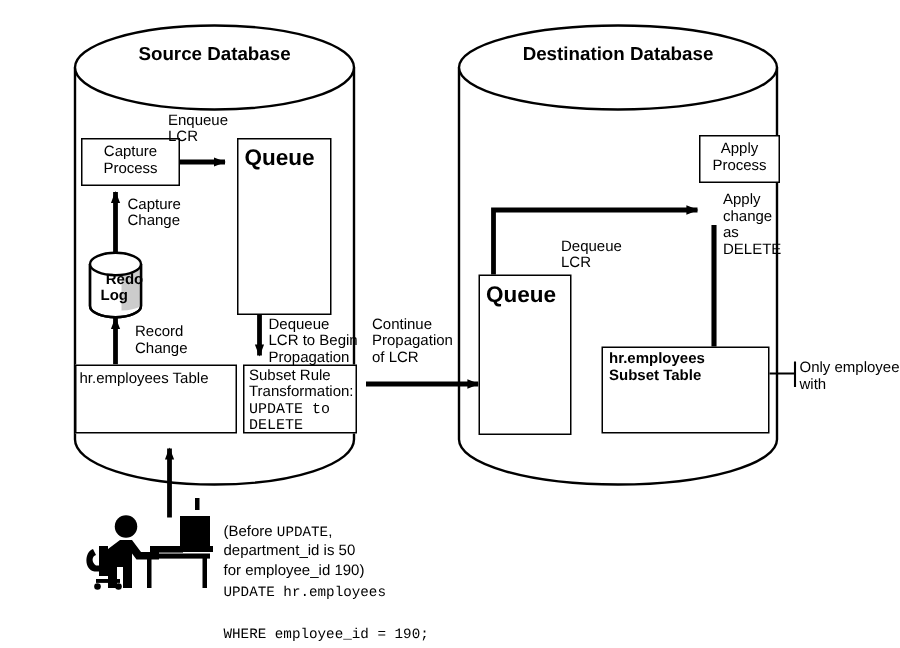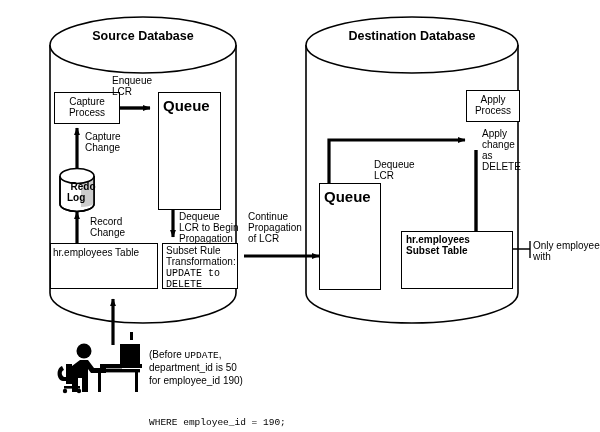--- a/index.html
+++ b/index.html
@@ -193,15 +193,16 @@
 change
 as
 DELETE</div>
 
   <div class="lbl" style="left:497px;top:240px;">Only employees</div>
   <div class="lbl" style="left:497px;top:251px;">with</div>
 
   <div class="lbl" style="left:113px;top:349px;"><span>(Before </span><span class="mono">UPDATE</span><span>,</span></div>
   <div class="lbl" style="left:113px;top:362px;">department_id is 50</div>
   <div class="lbl" style="left:113px;top:375px;">for employee_id 190)</div>
+  <div class="lbl mono" style="left:113px;top:389px;">UPDATE hr.employees</div>
   <div class="lbl mono" style="left:113px;top:417px;">WHERE employee_id = 190;</div>
 
 </div>
 
 </body></html>

